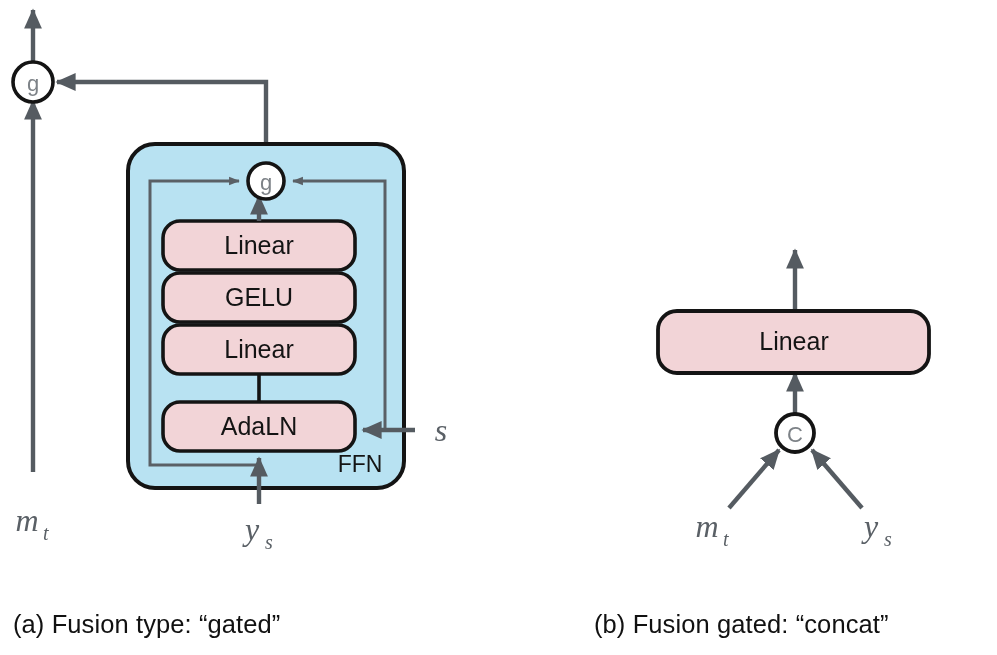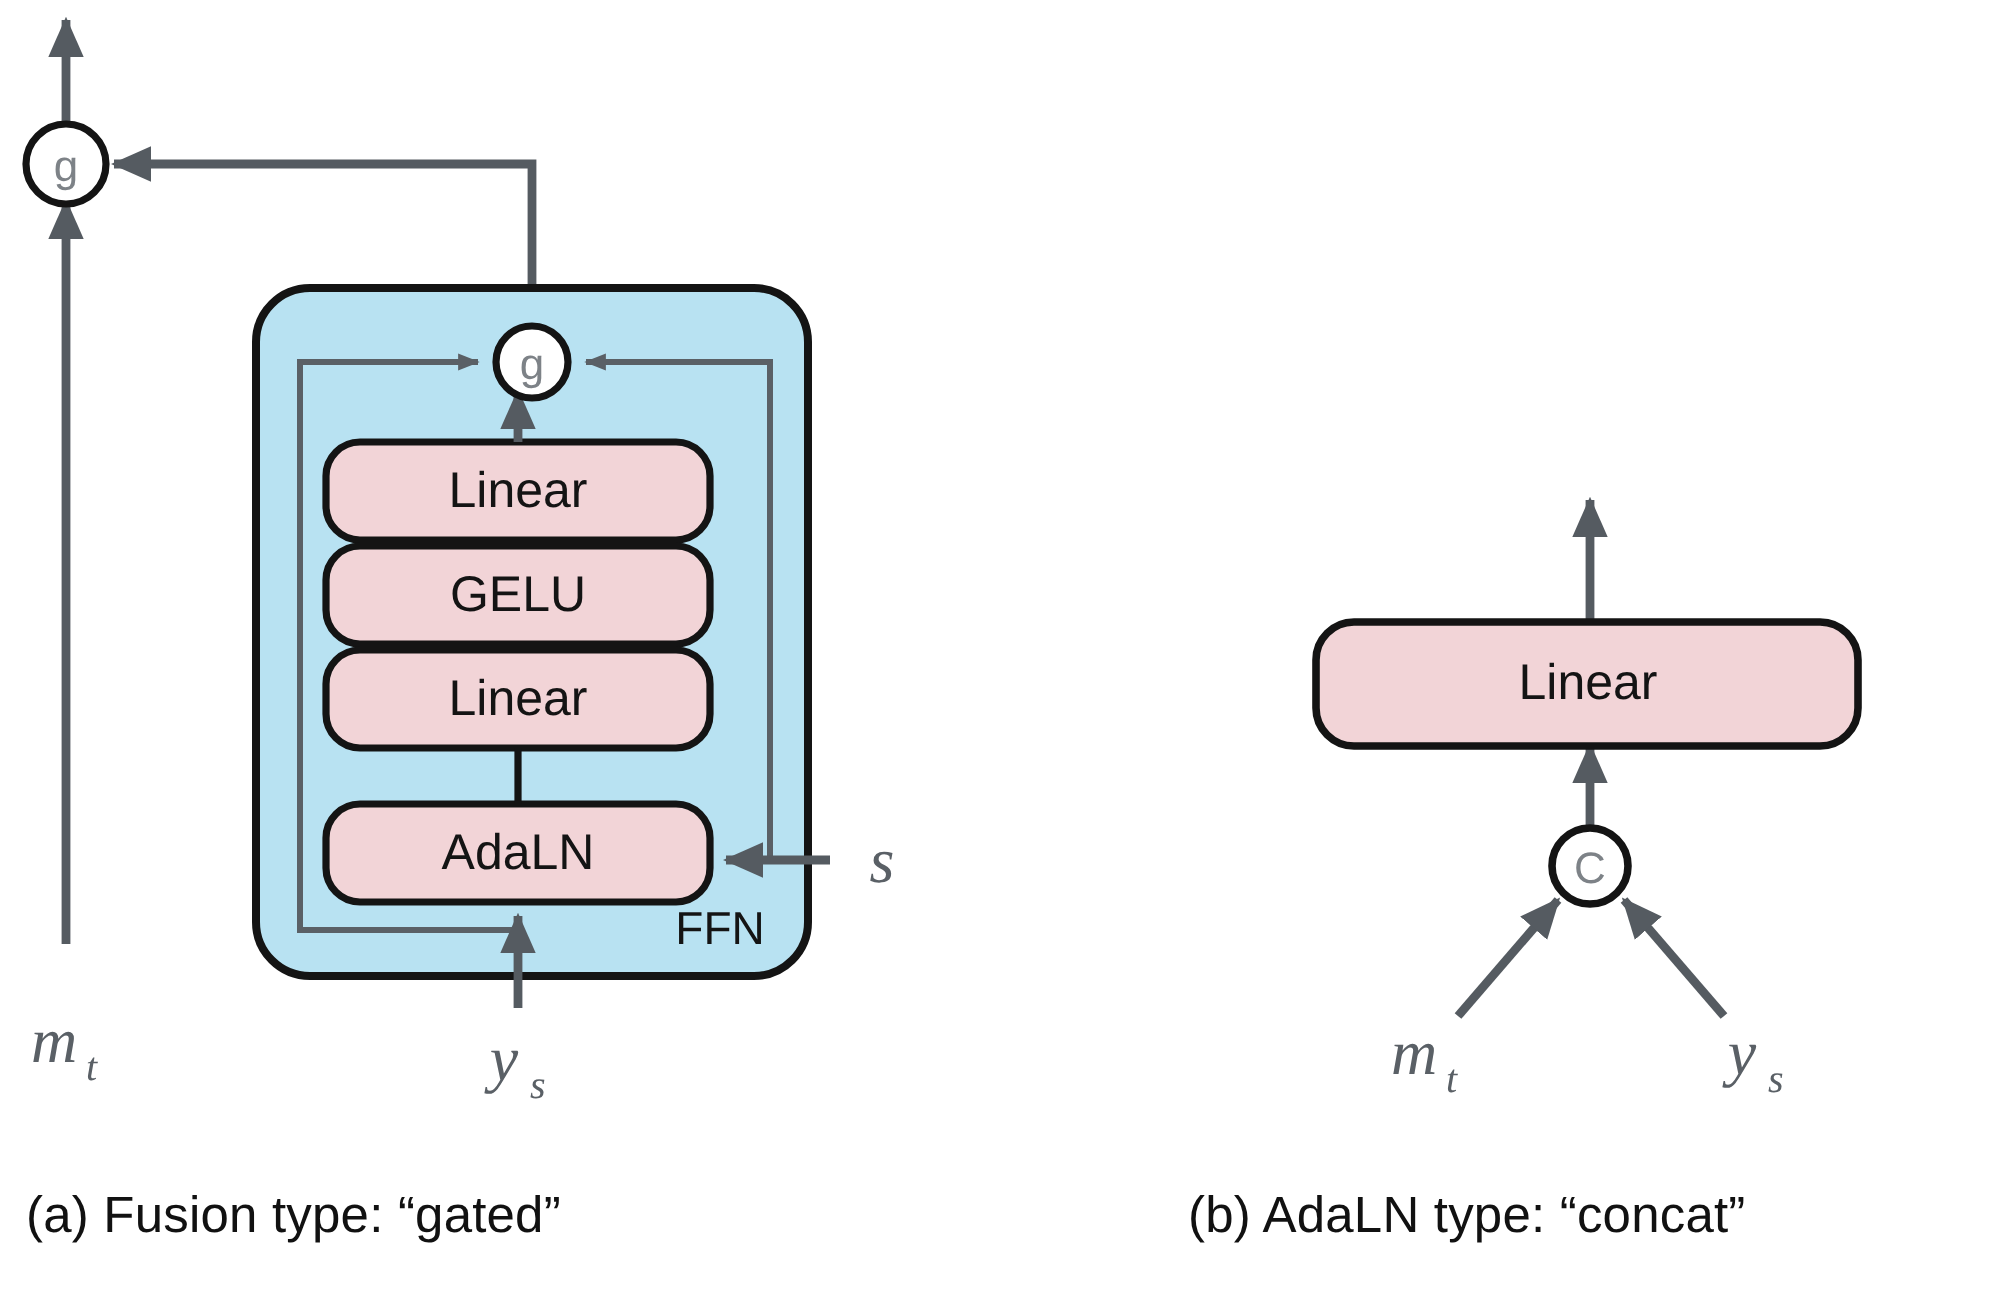--- a/index.html
+++ b/index.html
@@ -61,20 +61,21 @@
     font-size: 20px;
     fill: #5a6066;
   }
   .caption {
     position: absolute;
     font-family: "Liberation Sans", sans-serif;
     font-size: 25.5px;
     color: #111111;
     white-space: nowrap;
     letter-spacing: 0.1px;
+    margin-top: 16px;
   }
   #caption-a { left: 13px; top: 594px; }
   #caption-b { left: 594px; top: 594px; }
 </style>
 </head>
 <body>
 
 <div id="figure">
 
   <svg id="diagram-svg" viewBox="0 0 997 655">
@@ -183,15 +184,15 @@
 
       <g>
         <text class="math-var" x="871" y="537">y</text>
         <text class="math-sub" x="884" y="546">s</text>
       </g>
     </g>
   </svg>
 
   <div class="caption" id="caption-a">(a) Fusion type: “gated”</div>
 
-  <div class="caption" id="caption-b">(b) AdaLN type: “concat”</div>
+  <div class="caption" id="caption-b">(b) Fusion gated: “concat”</div>
 
 </div>
 
 </body></html>

